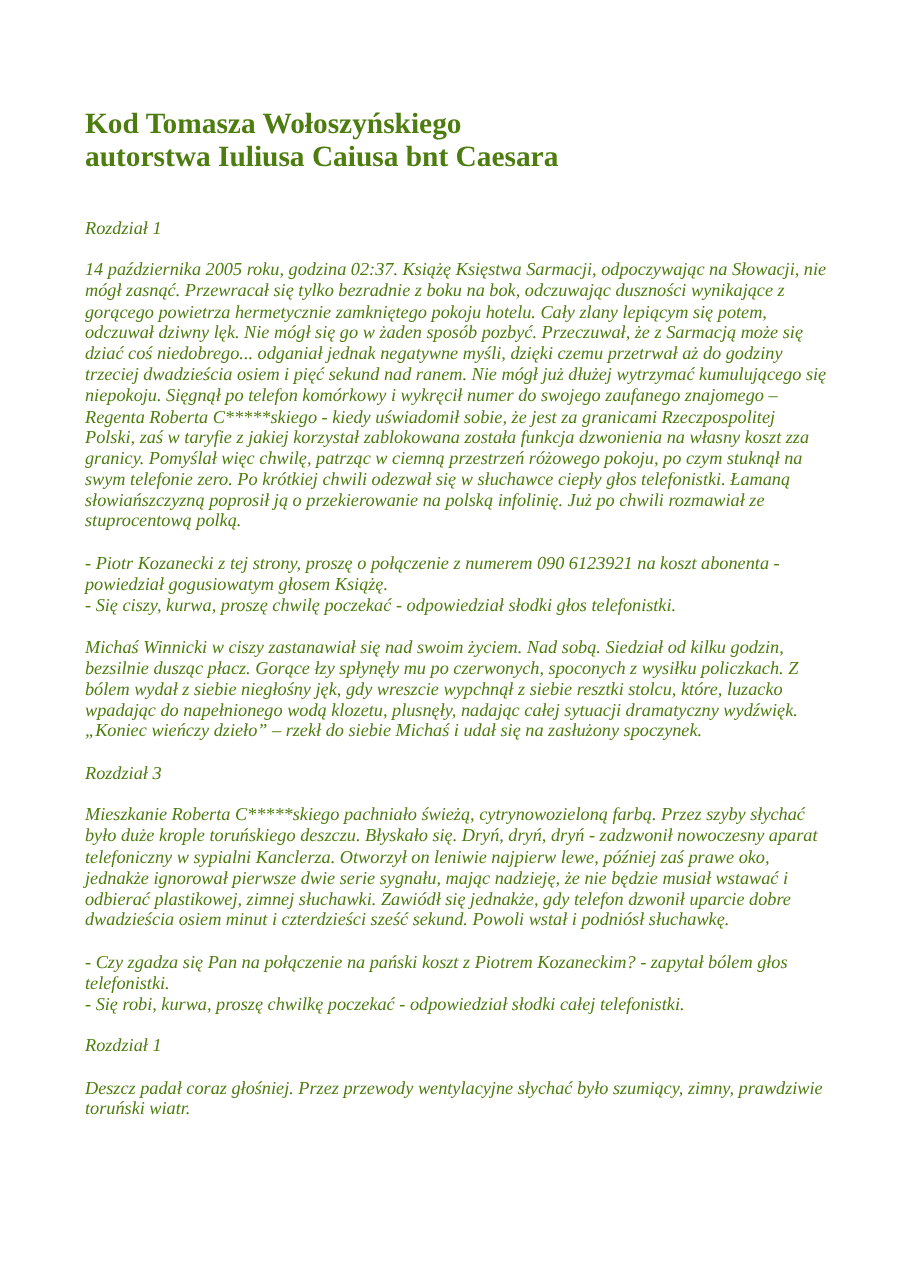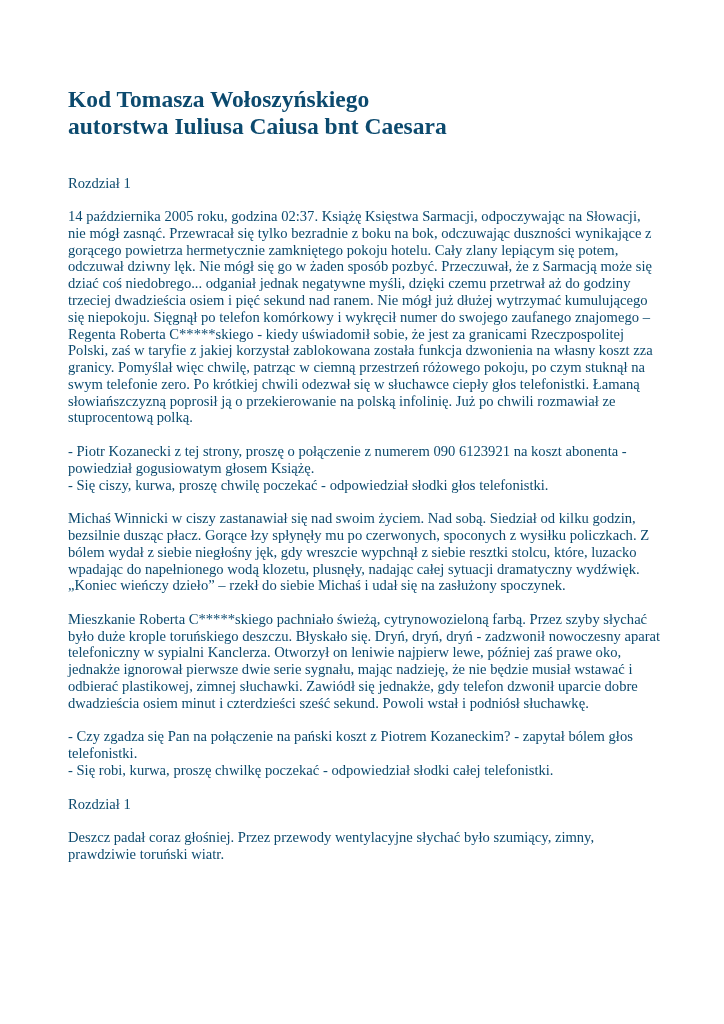--- a/index.html
+++ b/index.html
@@ -11,52 +11,53 @@
     position: relative;
     width: 724px;
     height: 1024px;
     margin: 0 auto;
     background: #ffffff;
     box-sizing: border-box;
     padding: 86px 62px 20px 68px;
     font-family: "Liberation Serif", "DejaVu Serif", serif;
     font-size: 14.6px;
     line-height: 1.15;
-    color: #0c4a6e;
+    color: #4d7c0f;
     overflow: hidden;
   }
   h1.doc-title {
     margin: 0 0 34px 0;
     font-size: 23.5px;
     font-weight: bold;
     line-height: 1.16;
     letter-spacing: 0;
   }
   .title-line { display: block; }
-  .block { margin: 0 0 16.8px 0; }
+  .block { margin: 0 0 16.8px 0; font-style: italic; }
   .heading { }
   .paragraph { }
   .dialogue-line { }
 </style>
 </head>
 <body>
 
 <div class="page">
   <h1 class="doc-title">
     <span class="title-line">Kod Tomasza Wołoszyńskiego</span>
     <span class="title-line">autorstwa Iuliusa Caiusa bnt Caesara</span>
   </h1>
   <div>
       <div class="block heading">Rozdział 1</div>
       <div class="block paragraph">14 października 2005 roku, godzina 02:37. Książę Księstwa Sarmacji, odpoczywając na Słowacji, nie mógł zasnąć. Przewracał się tylko bezradnie z boku na bok, odczuwając duszności wynikające z gorącego powietrza hermetycznie zamkniętego pokoju hotelu. Cały zlany lepiącym się potem, odczuwał dziwny lęk. Nie mógł się go w żaden sposób pozbyć. Przeczuwał, że z Sarmacją może się dziać coś niedobrego... odganiał jednak negatywne myśli, dzięki czemu przetrwał aż do godziny trzeciej dwadzieścia osiem i pięć sekund nad ranem. Nie mógł już dłużej wytrzymać kumulującego się niepokoju. Sięgnął po telefon komórkowy i wykręcił numer do swojego zaufanego znajomego – Regenta Roberta C*****skiego - kiedy uświadomił sobie, że jest za granicami Rzeczpospolitej Polski, zaś w taryfie z jakiej korzystał zablokowana została funkcja dzwonienia na własny koszt zza granicy. Pomyślał więc chwilę, patrząc w ciemną przestrzeń różowego pokoju, po czym stuknął na swym telefonie zero. Po krótkiej chwili odezwał się w słuchawce ciepły głos telefonistki. Łamaną słowiańszczyzną poprosił ją o przekierowanie na polską infolinię. Już po chwili rozmawiał ze stuprocentową polką.</div>
       <div class="block dialogue">
         <div class="dialogue-line">- Piotr Kozanecki z tej strony, proszę o połączenie z numerem 090 6123921 na koszt abonenta - powiedział gogusiowatym głosem Książę.</div>
         <div class="dialogue-line">- Się ciszy, kurwa, proszę chwilę poczekać - odpowiedział słodki głos telefonistki.</div>
       </div>
       <div class="block paragraph">Michaś Winnicki w ciszy zastanawiał się nad swoim życiem. Nad sobą. Siedział od kilku godzin, bezsilnie dusząc płacz. Gorące łzy spłynęły mu po czerwonych, spoconych z wysiłku policzkach. Z bólem wydał z siebie niegłośny jęk, gdy wreszcie wypchnął z siebie resztki stolcu, które, luzacko wpadając do napełnionego wodą klozetu, plusnęły, nadając całej sytuacji dramatyczny wydźwięk. „Koniec wieńczy dzieło” – rzekł do siebie Michaś i udał się na zasłużony spoczynek.</div>
+      <div class="block heading">Rozdział 3</div>
       <div class="block paragraph">Mieszkanie Roberta C*****skiego pachniało świeżą, cytrynowozieloną farbą. Przez szyby słychać było duże krople toruńskiego deszczu. Błyskało się. Dryń, dryń, dryń - zadzwonił nowoczesny aparat telefoniczny w sypialni Kanclerza. Otworzył on leniwie najpierw lewe, później zaś prawe oko, jednakże ignorował pierwsze dwie serie sygnału, mając nadzieję, że nie będzie musiał wstawać i odbierać plastikowej, zimnej słuchawki. Zawiódł się jednakże, gdy telefon dzwonił uparcie dobre dwadzieścia osiem minut i czterdzieści sześć sekund. Powoli wstał i podniósł słuchawkę.</div>
       <div class="block dialogue">
         <div class="dialogue-line">- Czy zgadza się Pan na połączenie na pański koszt z Piotrem Kozaneckim? - zapytał bólem głos telefonistki.</div>
         <div class="dialogue-line">- Się robi, kurwa, proszę chwilkę poczekać - odpowiedział słodki całej telefonistki.</div>
       </div>
       <div class="block heading">Rozdział 1</div>
       <div class="block paragraph">Deszcz padał coraz głośniej. Przez przewody wentylacyjne słychać było szumiący, zimny, prawdziwie toruński wiatr.</div>
     </div>
 </div>
 

